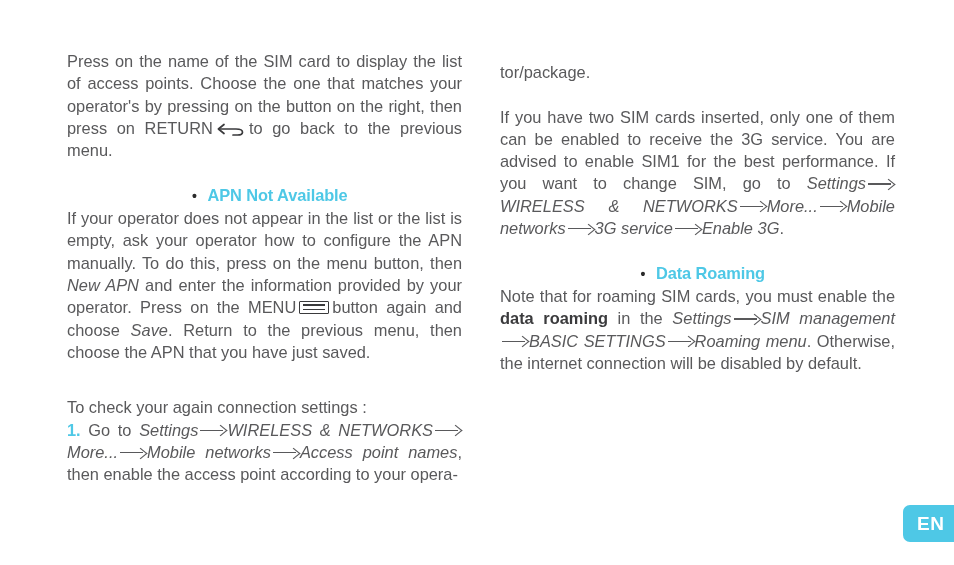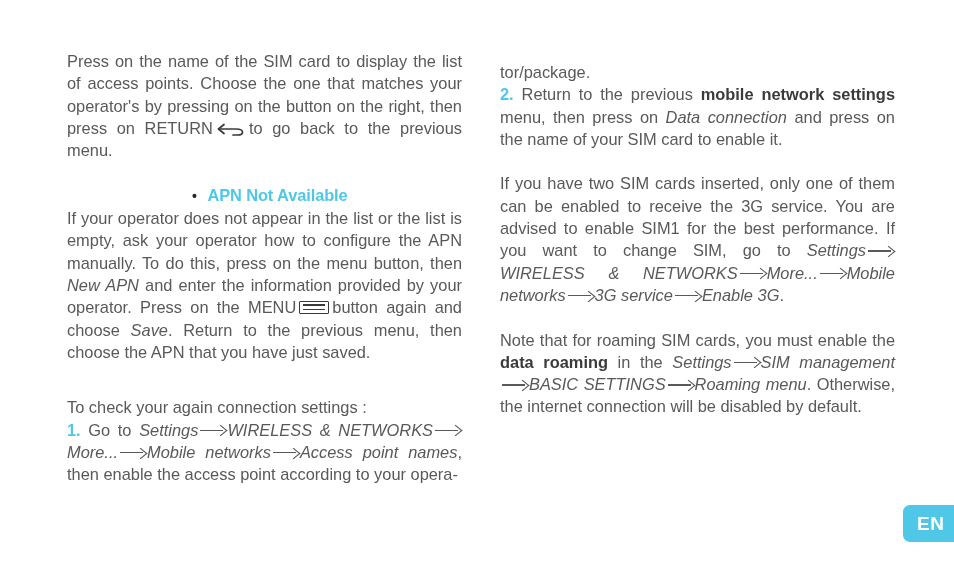--- a/index.html
+++ b/index.html
@@ -184,30 +184,30 @@
     <p class="para noj">To check your again connection settings :</p>
 
     <p class="para"><span class="num">1.</span><span> Go to </span><i class="it">Settings</i><span class="arrow"></span><i class="it">WIRELESS &amp; NETWORKS</i><span class="arrow"></span><i class="it">More...</i><span class="arrow"></span><i class="it">Mobile networks</i><span class="arrow"></span><i class="it">Access point names</i><span>, then enable the access point according to your opera-</span></p>
 
   </div>
 
   <div class="col col-right">
 
     <p class="para noj">tor/package.</p>
 
-    <p class="para"><span class="num">2.</span><span> Return to the previous </span><b class="bd">mobile network settings</b><span> menu, then press on </span><i class="it">Data connection</i><span> and press on the name of your SIM card to enable it.</span></p>
 
 
     <div class="gap-sm"></div>
 
 
     <p class="para"><span>If you have two SIM cards inserted, only one of them can be enabled to receive the 3G service. You are advised to enable SIM1 for the best performance. If you want to change SIM, go to </span><i class="it">Settings</i><span class="arrow"></span><i class="it">WIRELESS &amp; NETWORKS</i><span class="arrow"></span><i class="it">More...</i><span class="arrow"></span><i class="it">Mobile networks</i><span class="arrow"></span><i class="it">3G service</i><span class="arrow"></span><i class="it">Enable 3G</i><span>.</span></p>
 
     <div class="gap-sm"></div>
 
+    <p class="bullet-head"><span class="dot">•</span><span>Data Roaming</span></p>
 
     <p class="para"><span>Note that for roaming SIM cards, you must enable the </span><b class="bd">data roaming</b><span> in the </span><i class="it">Settings</i><span class="arrow"></span><i class="it">SIM management</i><span class="arrow"></span><i class="it">BASIC SETTINGS</i><span class="arrow"></span><i class="it">Roaming menu</i><span>. Otherwise, the internet connection will be disabled by default.</span></p>
 
   </div>
 
   <div class="lang-badge">
       <span>EN</span>
     </div>
 
 </div>

